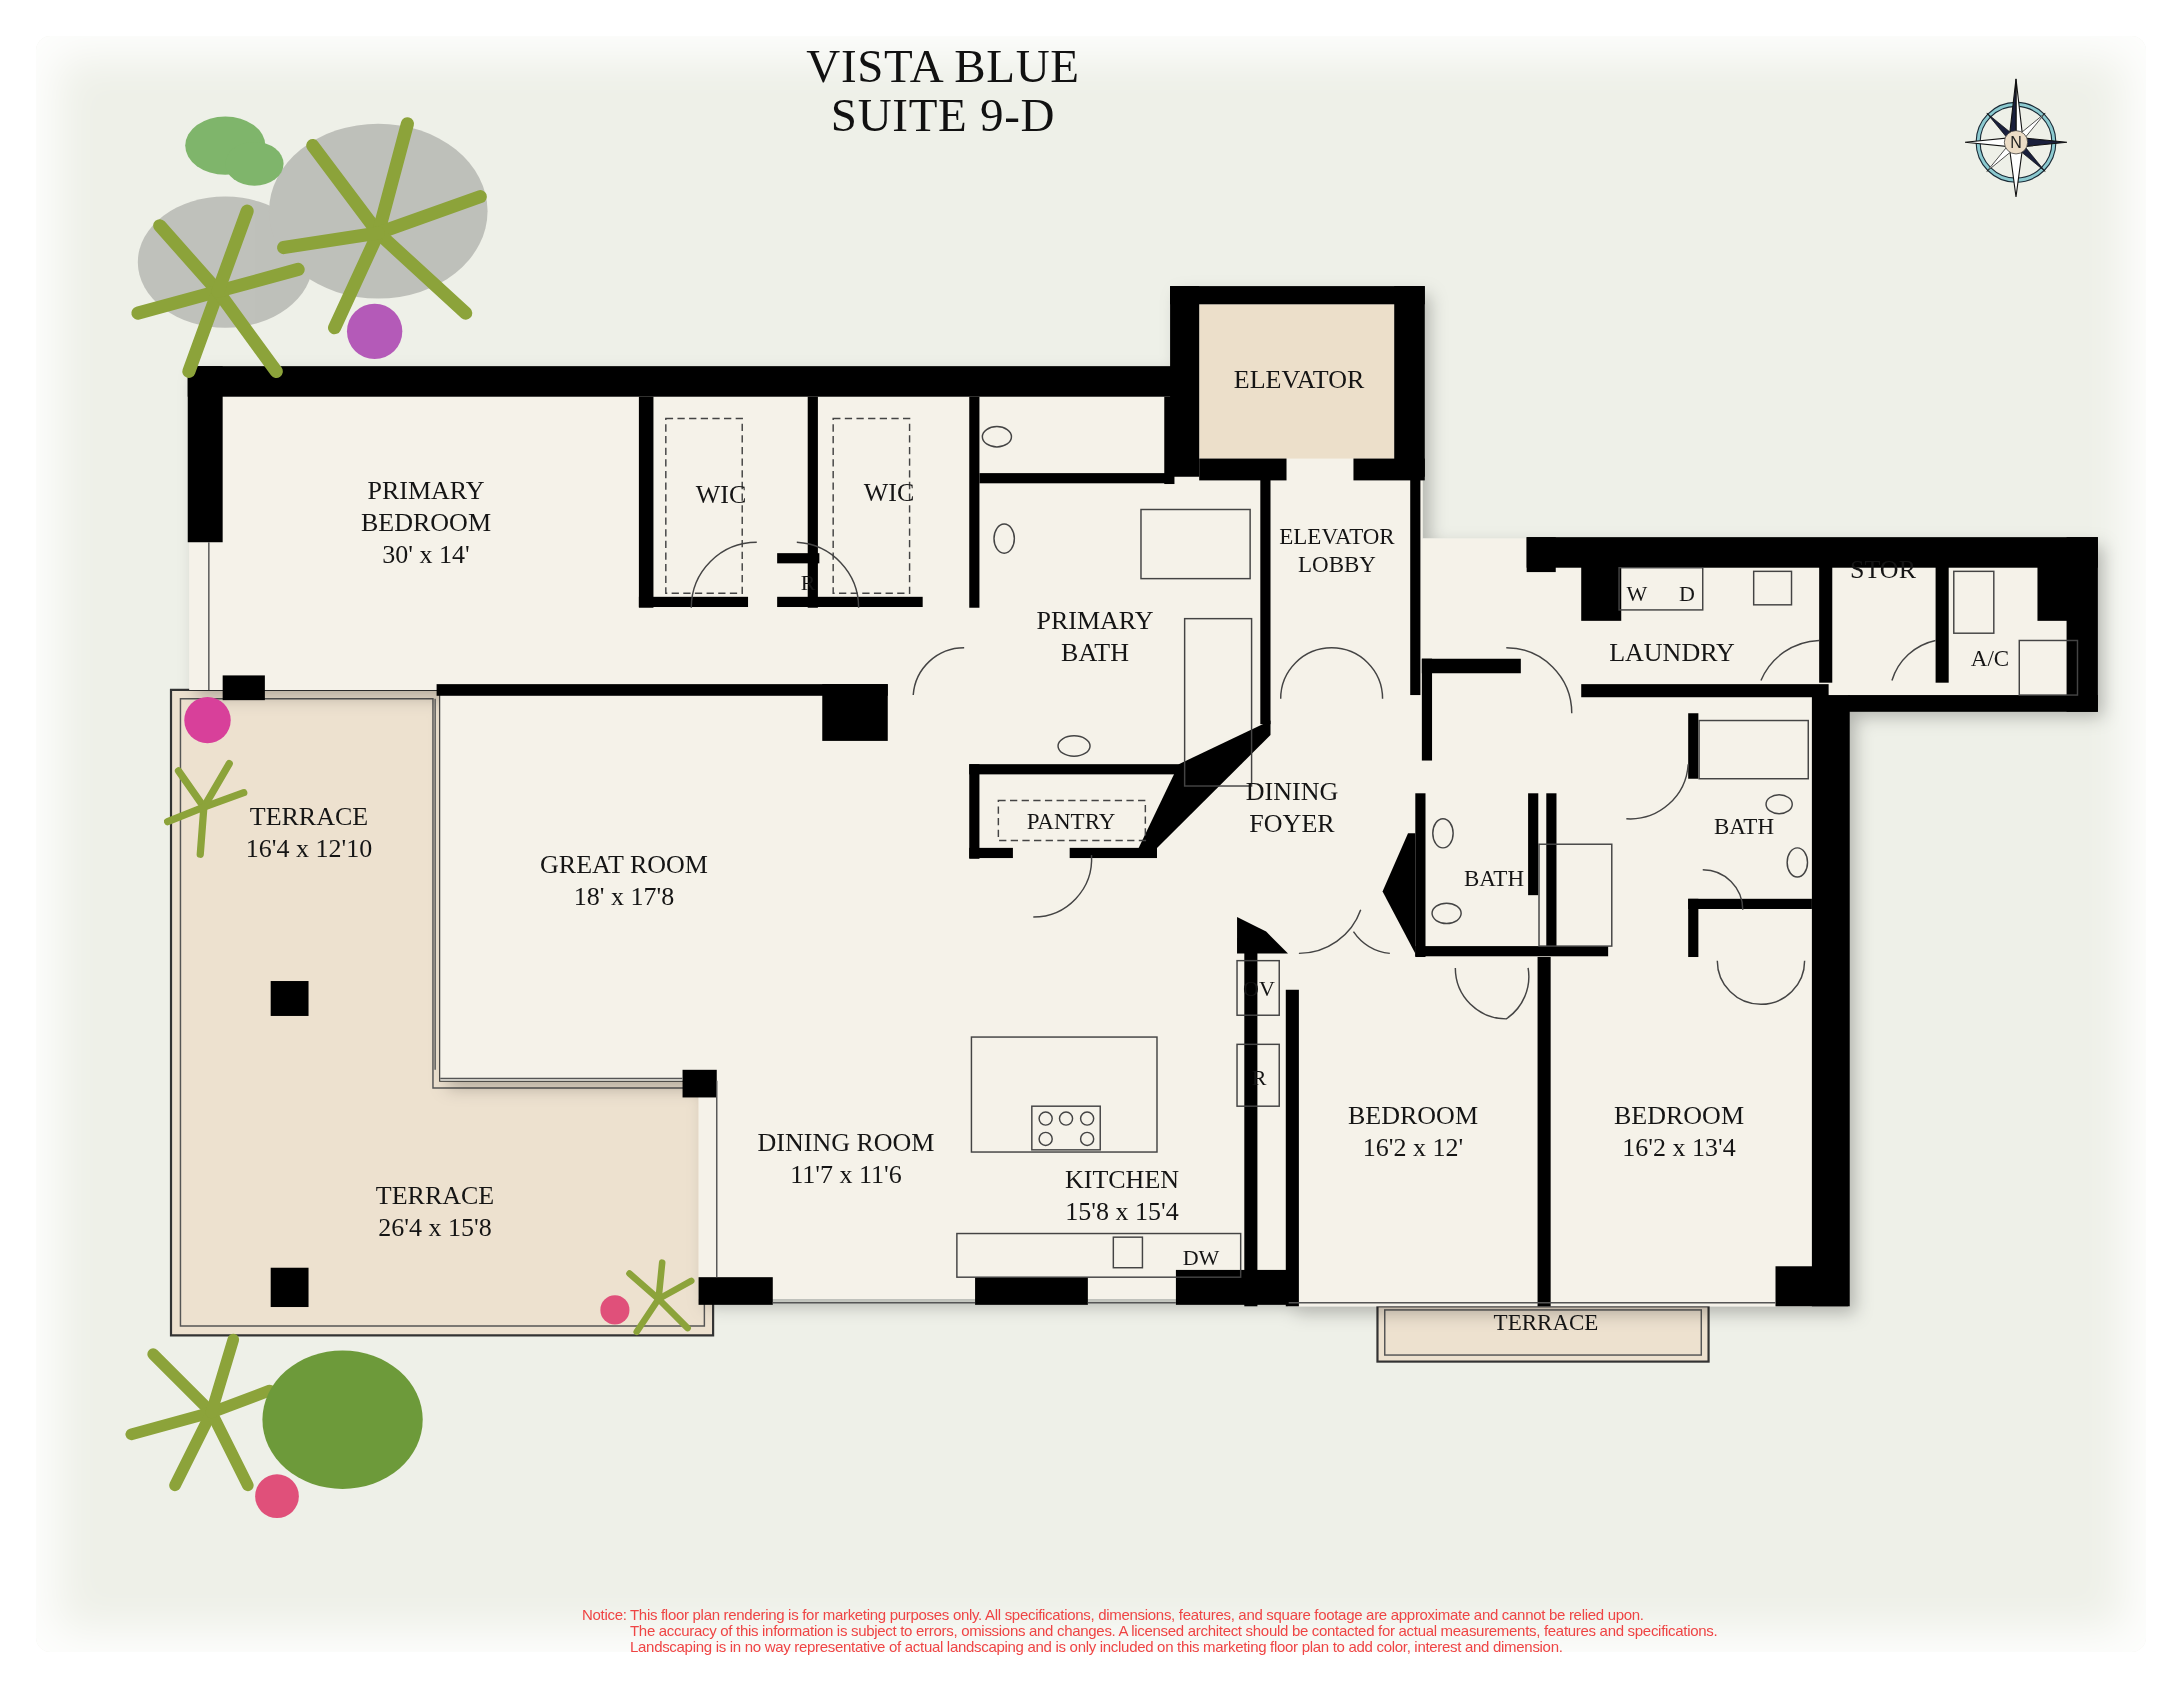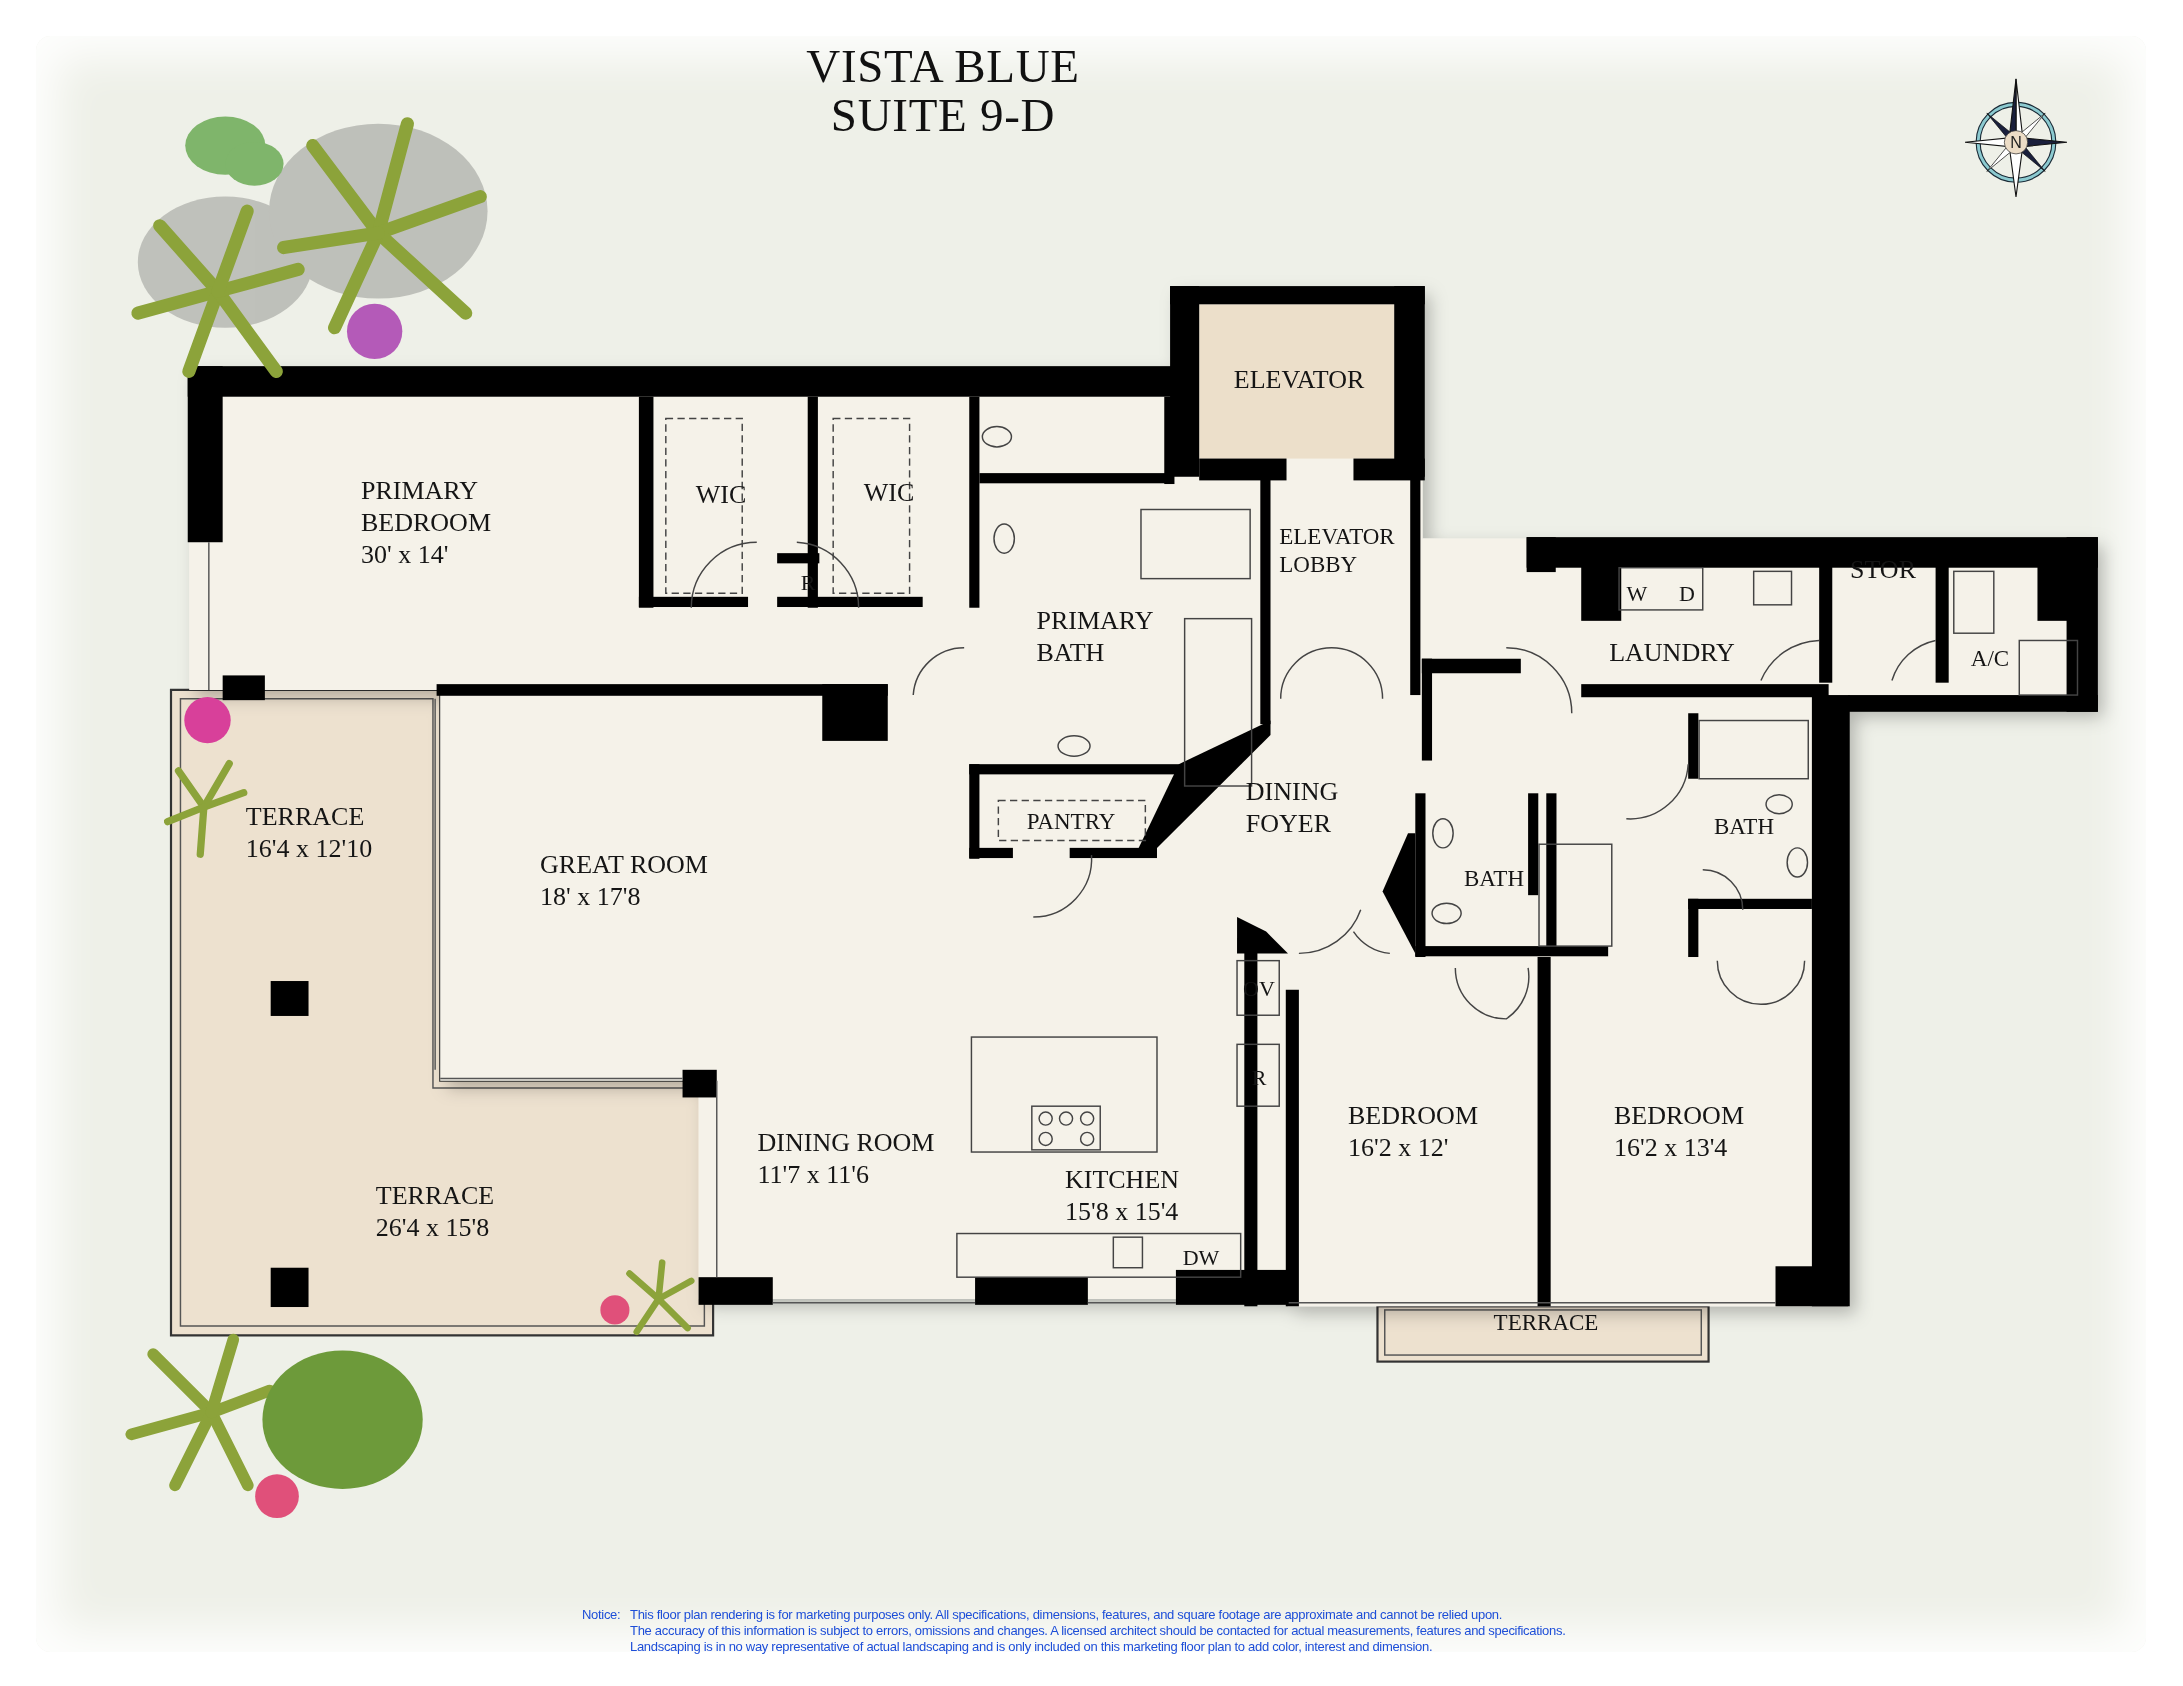--- a/index.html
+++ b/index.html
@@ -4,26 +4,26 @@
 <style>
   html, body { margin:0; padding:0; }
   body { width:2183px; height:1687px; background:#ffffff; position:relative; overflow:hidden;
          font-family:"Liberation Serif","DejaVu Serif",serif; }
   .paper { position:absolute; left:36px; top:36px; width:2110px; height:1616px;
            background:#eef0e8; border-radius:14.6px;
            box-shadow:0 0 44px 22px rgba(255,255,255,0.9) inset; }
   .title { position:absolute; left:0; width:1886px; top:42px; text-align:center; color:#111;
            font-size:47px; line-height:49px; letter-spacing:0.7px; }
   .plan { position:absolute; left:0; top:0; width:2183px; height:1687px; }
-  .label { position:absolute; color:#151515; font-size:26px; line-height:32px;
+  .label { position:absolute; color:#151515; text-align:center; font-size:26px; line-height:32px;
            white-space:nowrap; transform:translate(-50%,-50%); }
   .label.small { font-size:23px; line-height:28px; }
   .label.xs { font-size:22px; line-height:25px; }
   .notice { position:absolute; left:582px; top:1607px; font-family:"Liberation Sans",sans-serif;
-            font-size:13px; line-height:16px; color:#1d4ed8; letter-spacing:-0.3px; }
+            font-size:15px; line-height:16px; color:#ef4444; letter-spacing:-0.3px; }
   .notice .row { display:flex; }
   .notice .lead { width:48px; }
   .compass { position:absolute; left:1965px; top:73px; width:102px; height:124px; }
   .plant { position:absolute; }
 </style>
 </head>
 <body>
 
 <div class="paper"></div>
 

